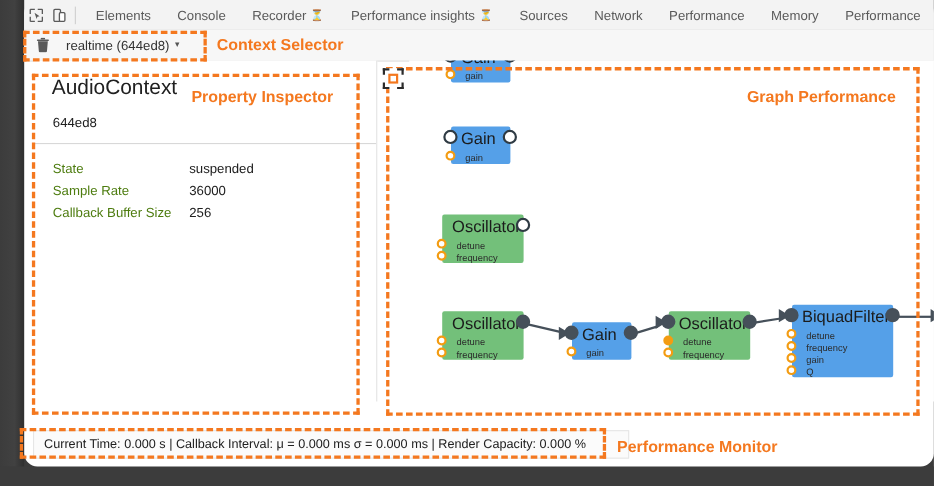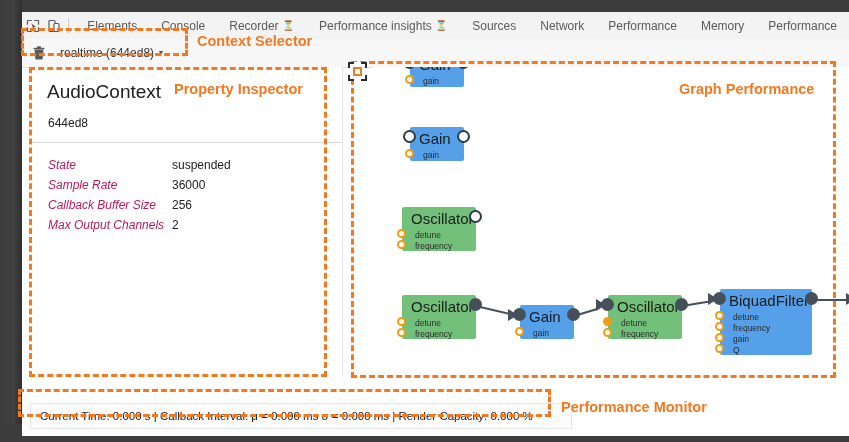--- a/index.html
+++ b/index.html
@@ -10,21 +10,21 @@
     -webkit-font-smoothing:antialiased;
   }
   #root{position:relative;width:849px;height:442px;}
 
   
   .left-strip{position:absolute;left:0;top:0;width:22px;height:442px;
      background:linear-gradient(to right,#3c3c3c 0%,#414141 60%,#2f2f2f 100%);}
   .bottom-strip{position:absolute;left:0;bottom:0;width:849px;height:18px;background:#3c3c3c;}
 
   
-  .devtools{position:absolute;left:22px;top:12px;width:827px;height:424px;background:#ffffff;}
+  .devtools{position:absolute;left:22px;top:0;width:827px;height:424px;background:#ffffff;border-radius:12px;}
 
   
   .tabbar{position:absolute;left:0;top:0;width:827px;height:27px;background:#f3f3f3;
     border-bottom:1px solid #cdcdcd;display:flex;align-items:center;}
   .tb-icon{width:24px;height:24px;display:flex;align-items:center;justify-content:center;
     color:#5a5a5a;}
   .tb-sep{width:1px;height:16px;background:#cfcfcf;margin:0 6px 0 4px;}
   .tab{font-size:12px;color:#5a5a5a;padding:0 12px;white-space:nowrap;display:flex;
     align-items:center;gap:4px;height:26px;}
   .tab .warn{font-size:10px;color:#5a5a5a;}
@@ -39,21 +39,21 @@
   .caret{font-size:8px;color:#555;line-height:1;}
 
   
   .pane-props{position:absolute;left:8px;top:55px;width:312px;height:310px;background:#fff;
     border-right:1px solid #e3e3e3;overflow:hidden;}
   .props-title{font-size:19px;color:#202020;margin:14px 0 0 17px;font-weight:400;}
   .props-sub{font-size:12px;color:#202020;margin:13px 0 0 18px;}
   .props-rule{height:1px;background:#d8d8d8;margin:12px 0 0 0;width:100%;}
   .props-table{margin:12px 0 0 18px;}
   .prow{display:flex;font-size:12px;line-height:20px;}
-  .pkey{color:#be185d;width:124px;font-style:italic;}
+  .pkey{color:#4d7c0f;width:124px;}
   .pval{color:#202020;}
 
   .pane-graph{position:absolute;left:350px;top:55px;width:499px;height:310px;
     background:#fff;overflow:hidden;}
 
   
   .node{position:absolute;border-radius:2px;}
   .node .title{font-size:15px;color:#1b1b1b;padding:2px 22px 1px 9px;white-space:nowrap;
     line-height:20px;}
   .node .params{padding:0 0 4px 0;}
@@ -165,24 +165,20 @@
           <div class="pkey">State</div>
           <div class="pval">suspended</div>
         </div>
         <div class="prow">
           <div class="pkey">Sample Rate</div>
           <div class="pval">36000</div>
         </div>
         <div class="prow">
           <div class="pkey">Callback Buffer Size</div>
           <div class="pval">256</div>
-        </div>
-        <div class="prow">
-          <div class="pkey">Max Output Channels</div>
-          <div class="pval">2</div>
         </div>
       </div>
     </div>
 
     <div class="pane-graph" id="graph-canvas">
         <div style="position: absolute; inset: 0px;">
           <div class="edge" style="left: 104px; top: 238px; width: 35.1475px; transform: rotate(13.0919deg);"></div>
           <div class="arrow" style="left: 136px; top: 242px;"></div>
           <div class="edge" style="left: 202px; top: 248px; width: 25.4819px; transform: rotate(-16.8584deg);"></div>
           <div class="arrow" style="left: 224px; top: 232px;"></div>

